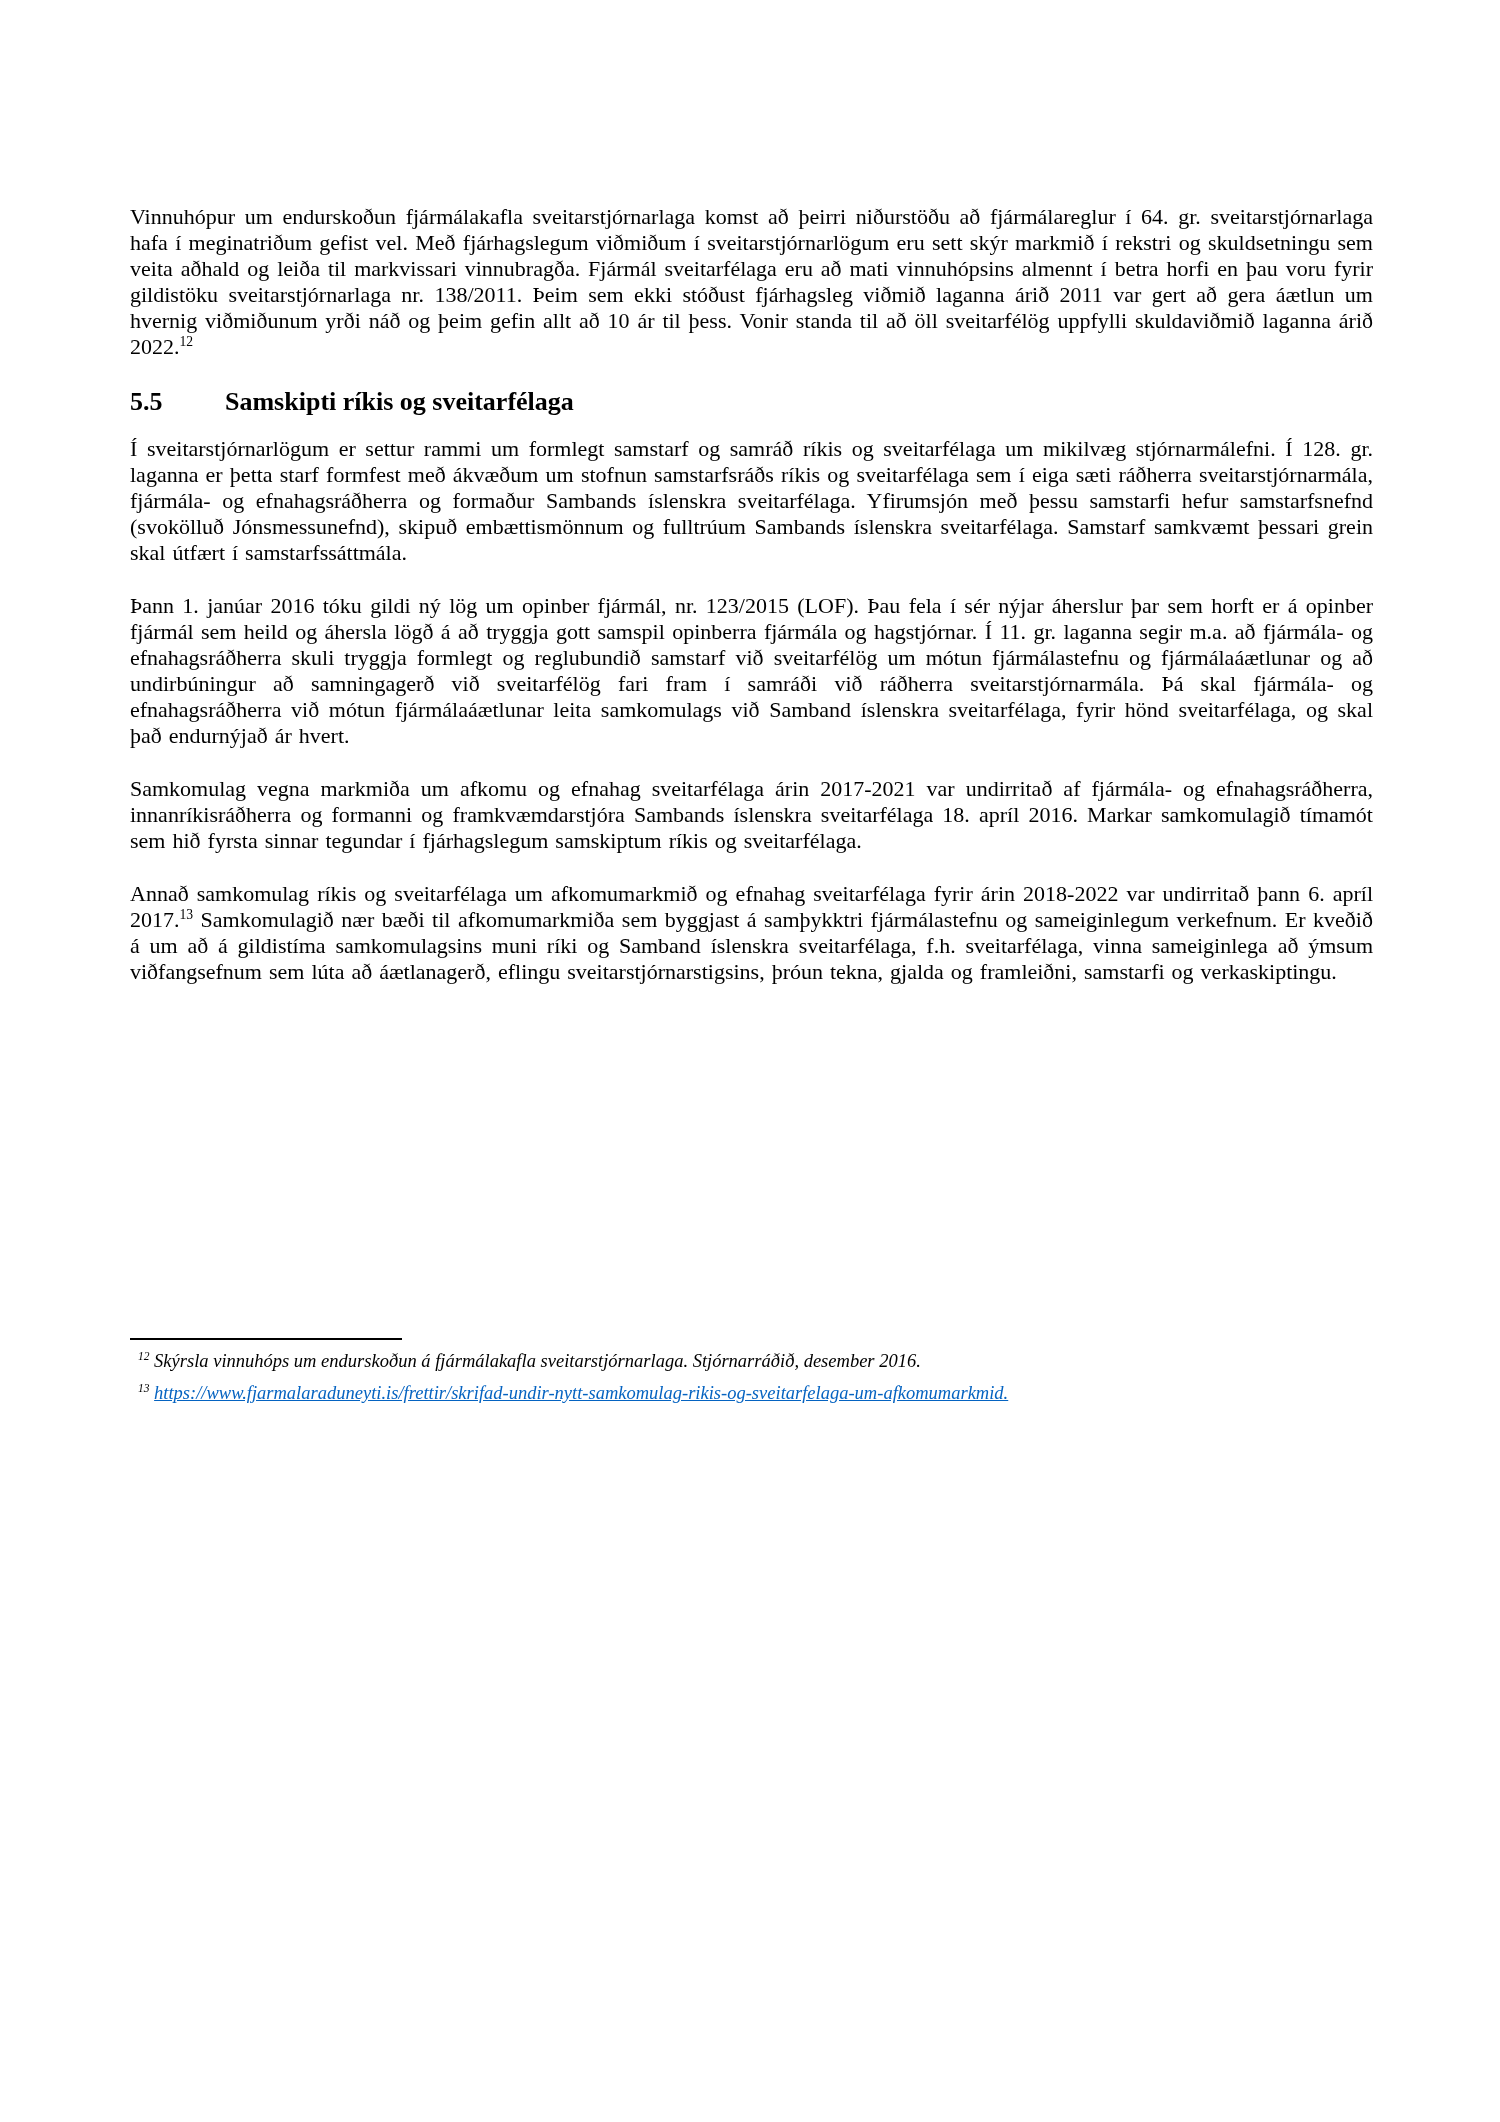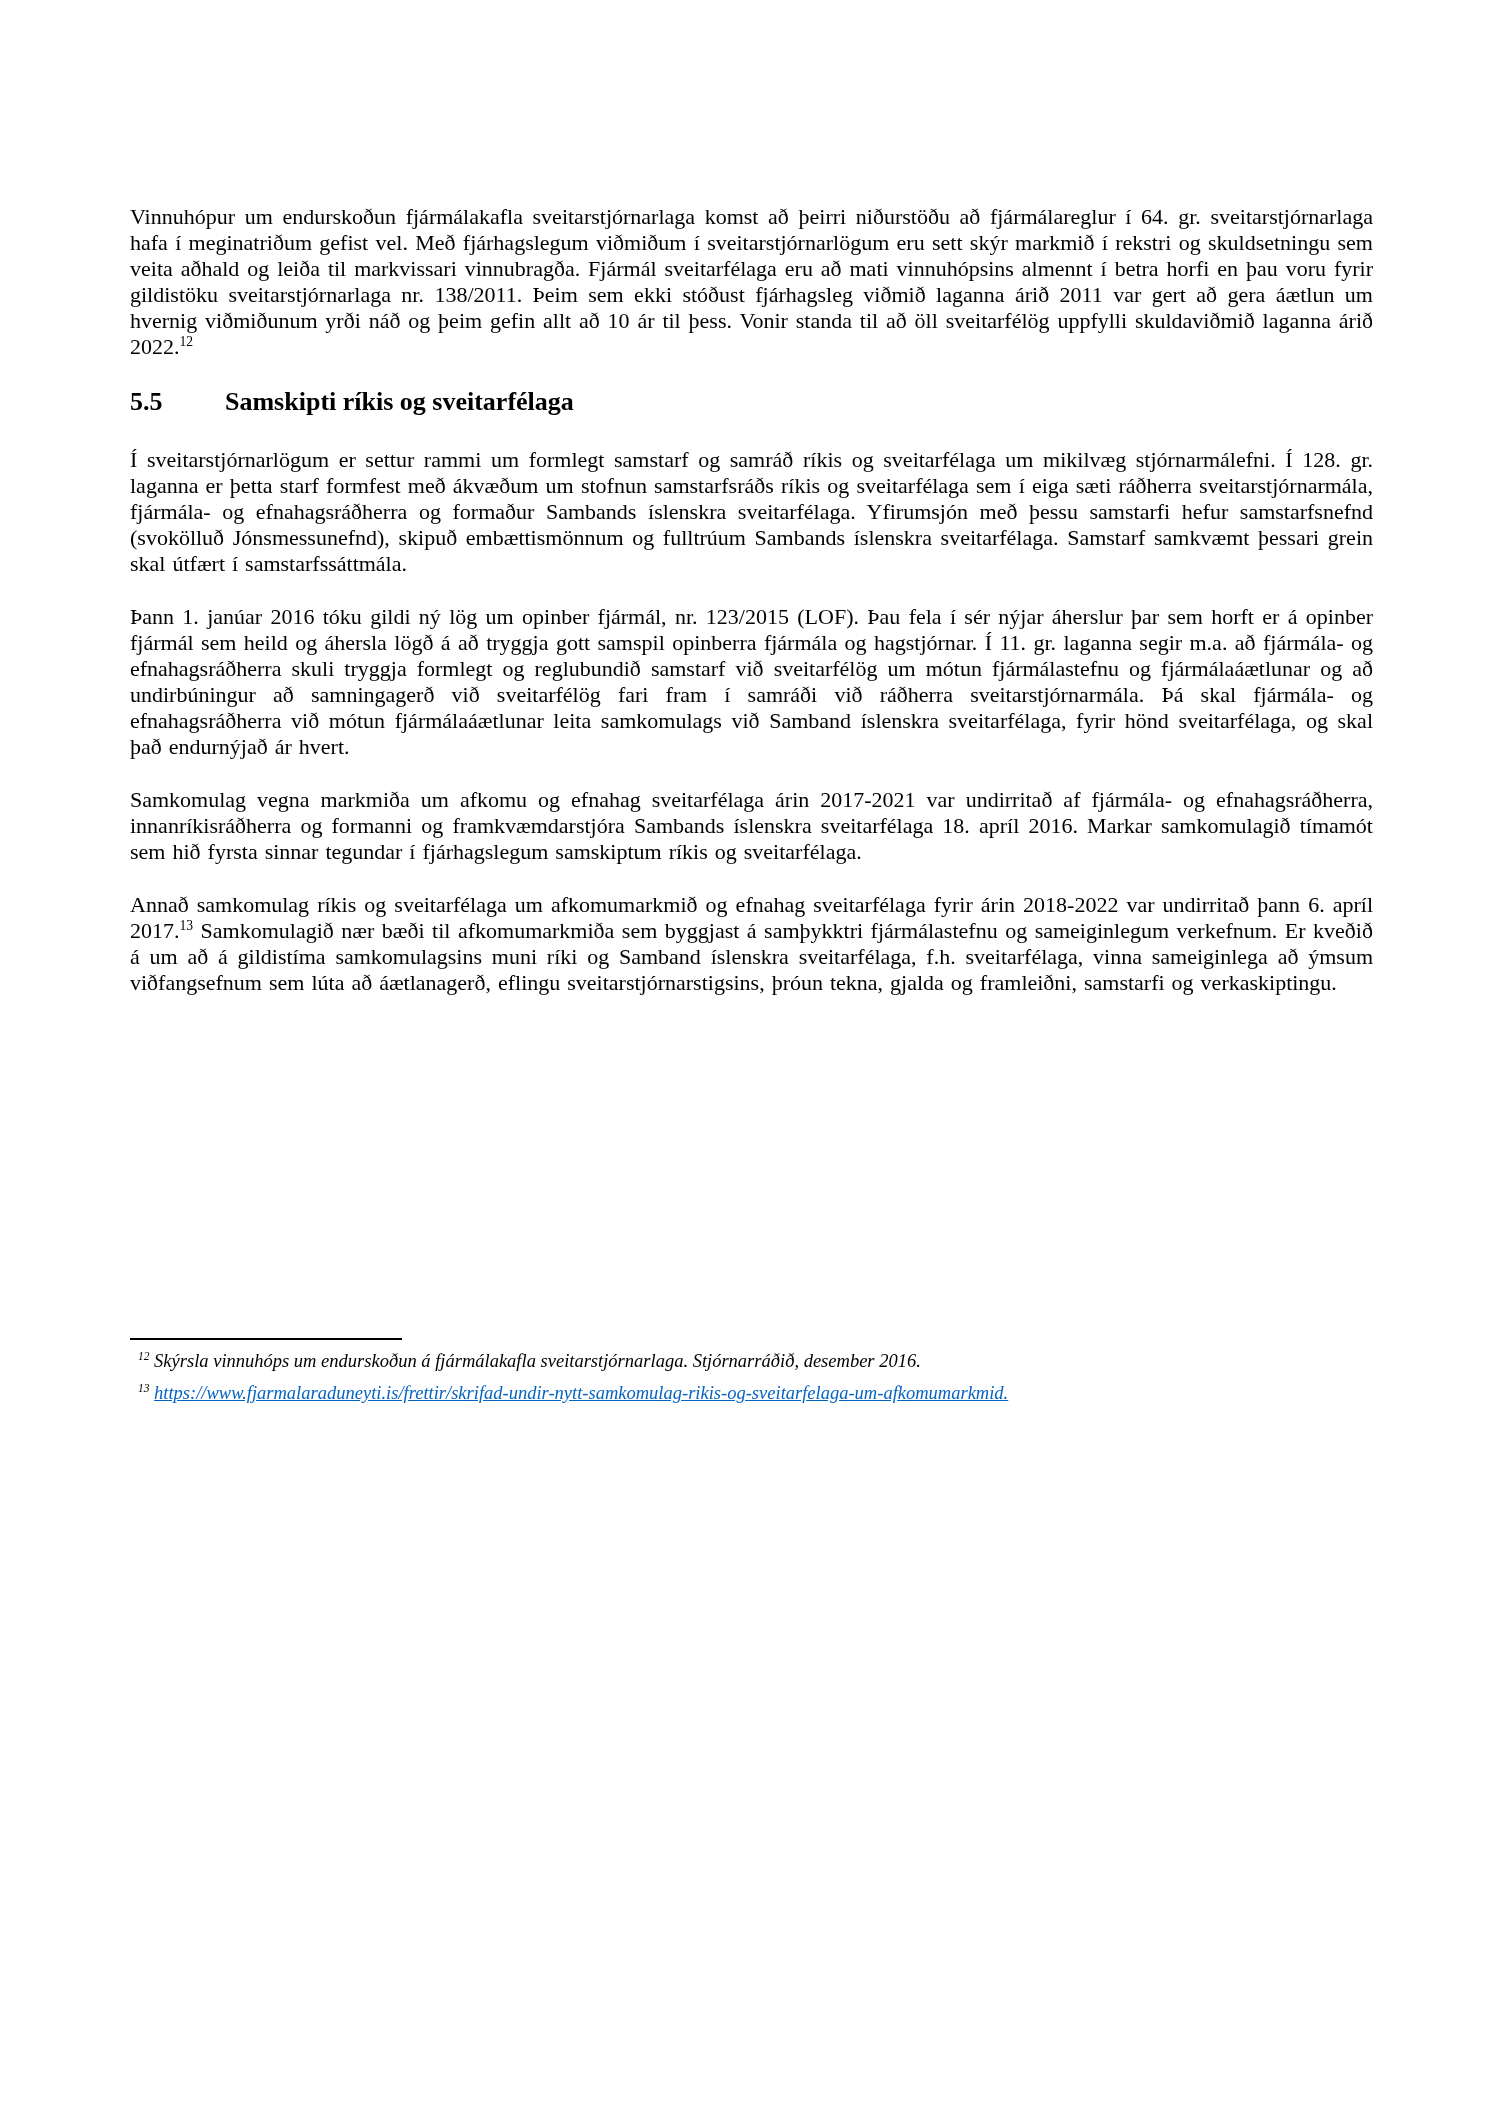--- a/index.html
+++ b/index.html
@@ -22,21 +22,21 @@
   .body-para {
     font-size: 22px;
     line-height: 26px;
     text-align: justify;
     word-spacing: 1.5px;
     margin: 0 0 27px 0;
   }
   .section-heading {
     font-size: 26px;
     font-weight: bold;
-    margin: 16px 0 30px 0;
+    margin: 16px 0 19px 0;
   }
   .heading-num {
     display: inline-block;
     width: 95px;
   }
   .fnref {
     font-size: 0.62em;
     vertical-align: super;
     line-height: 0;
   }

